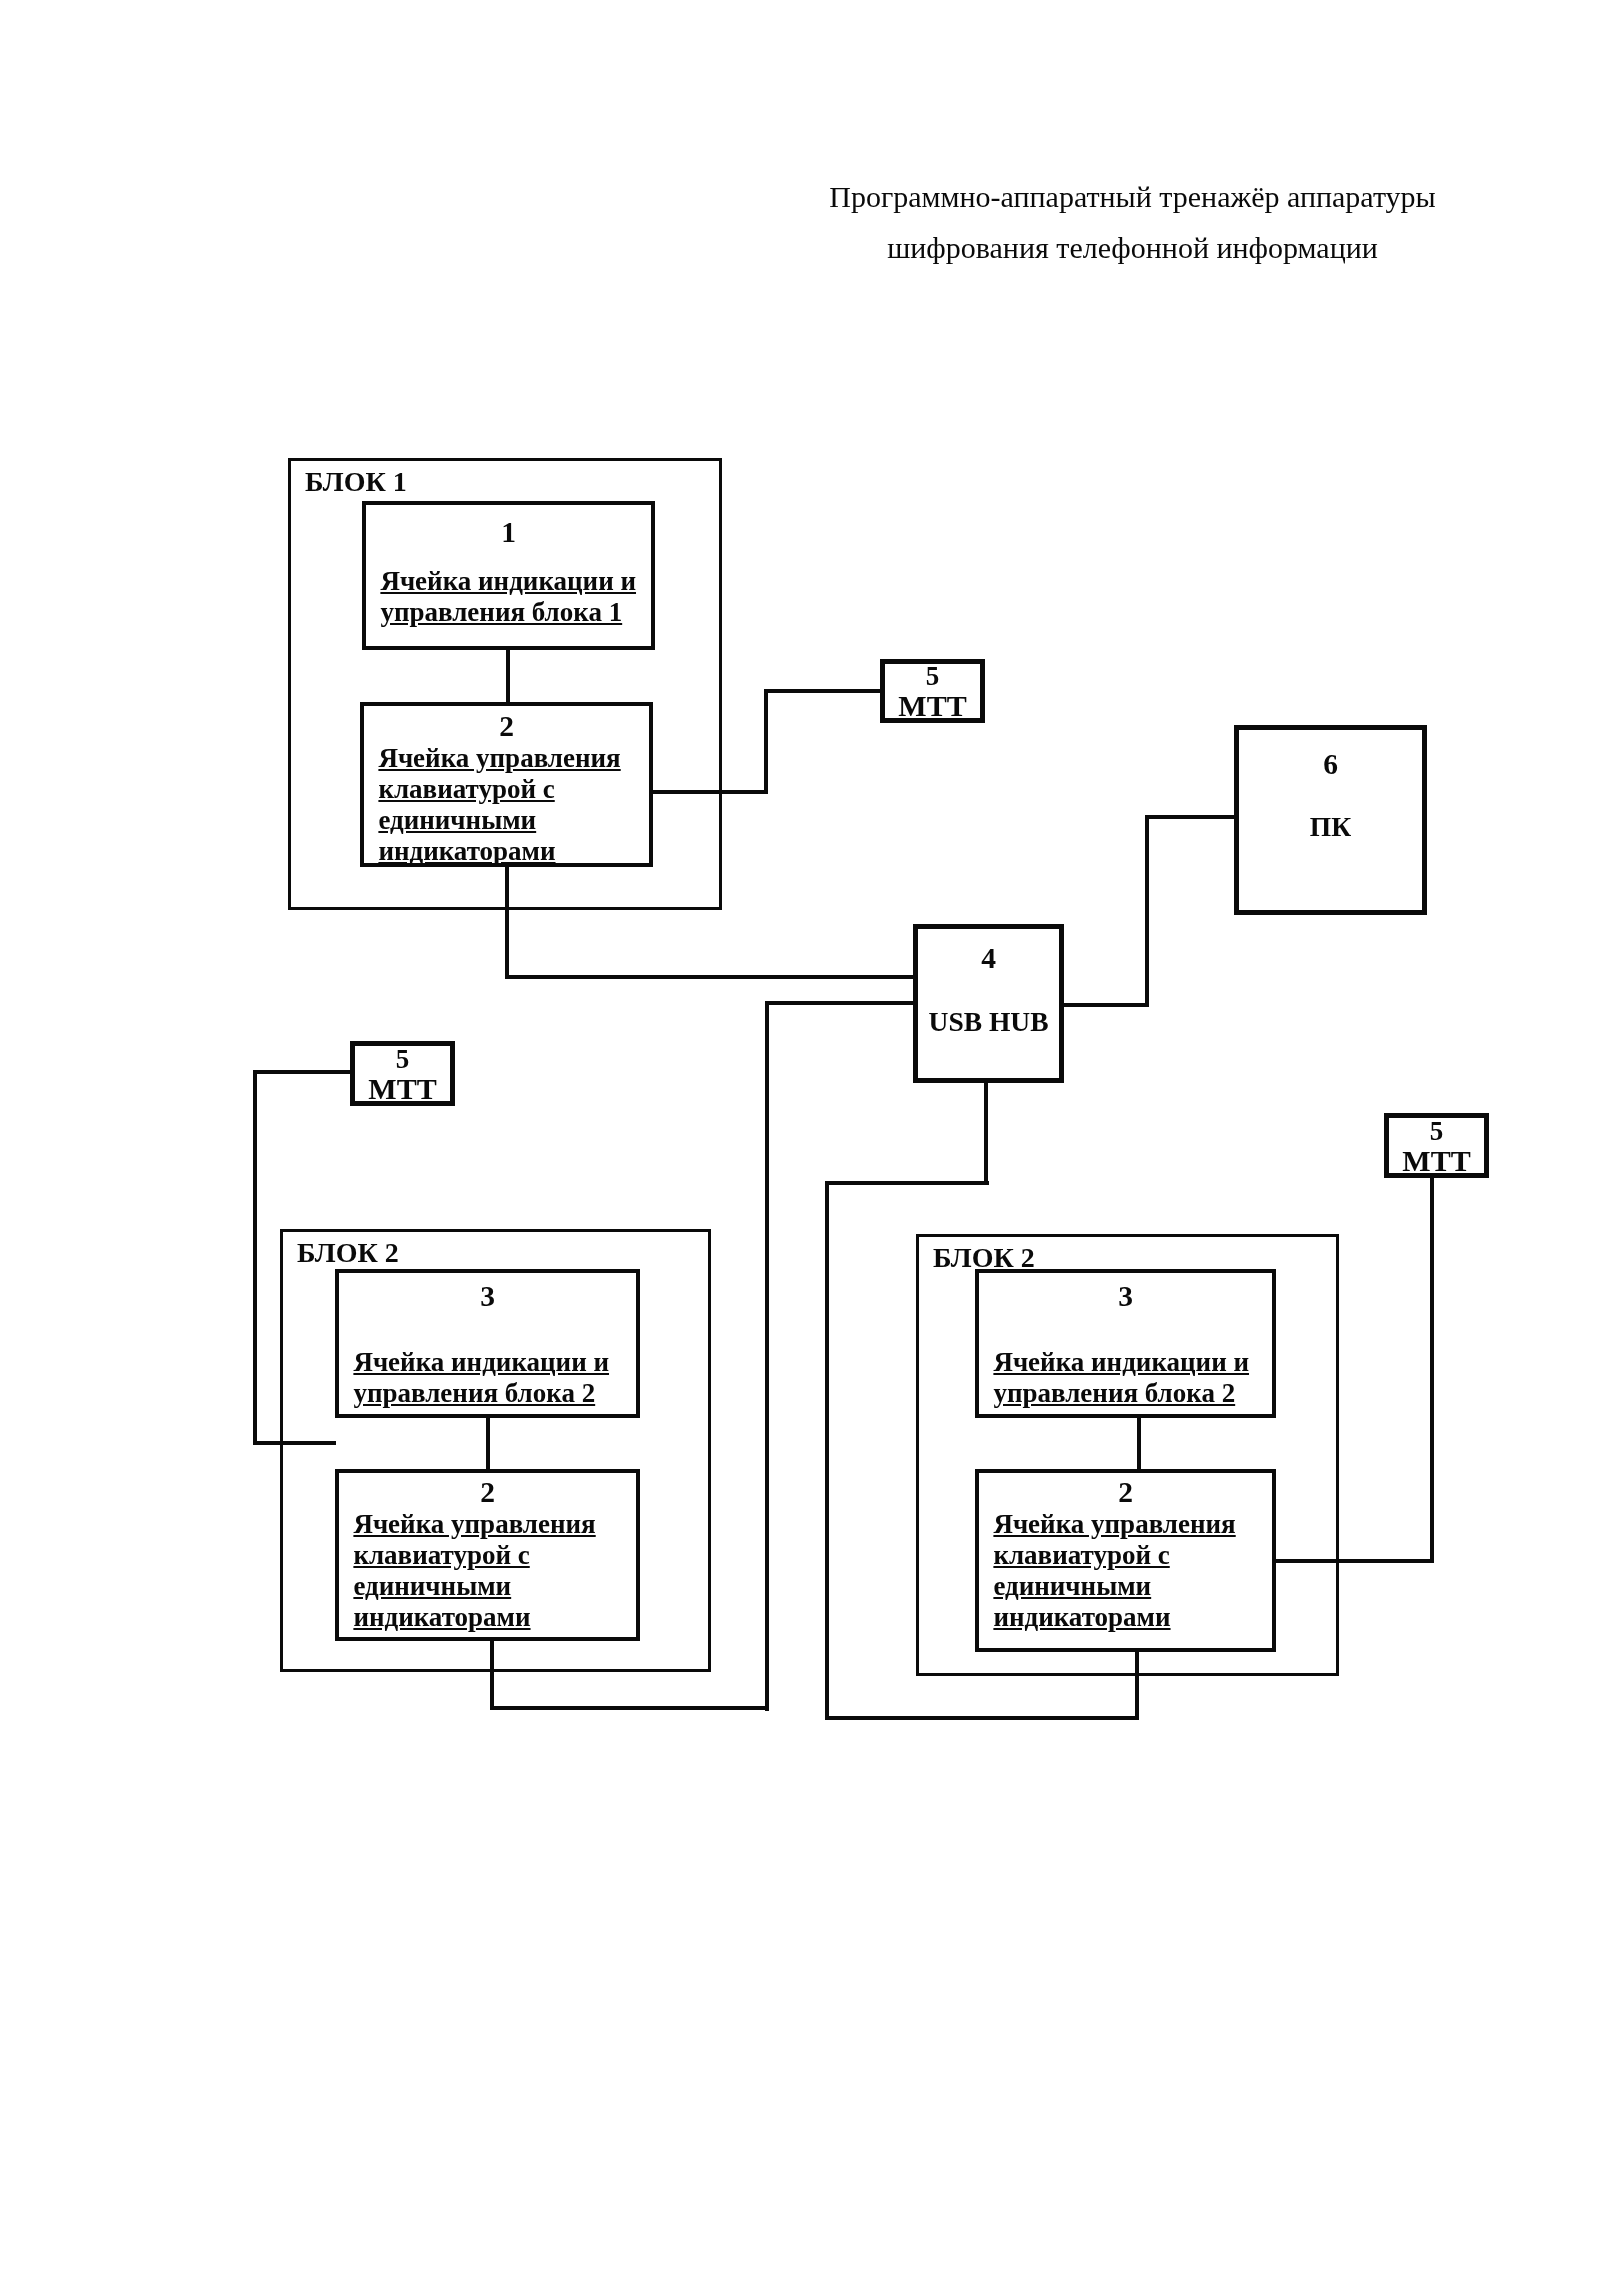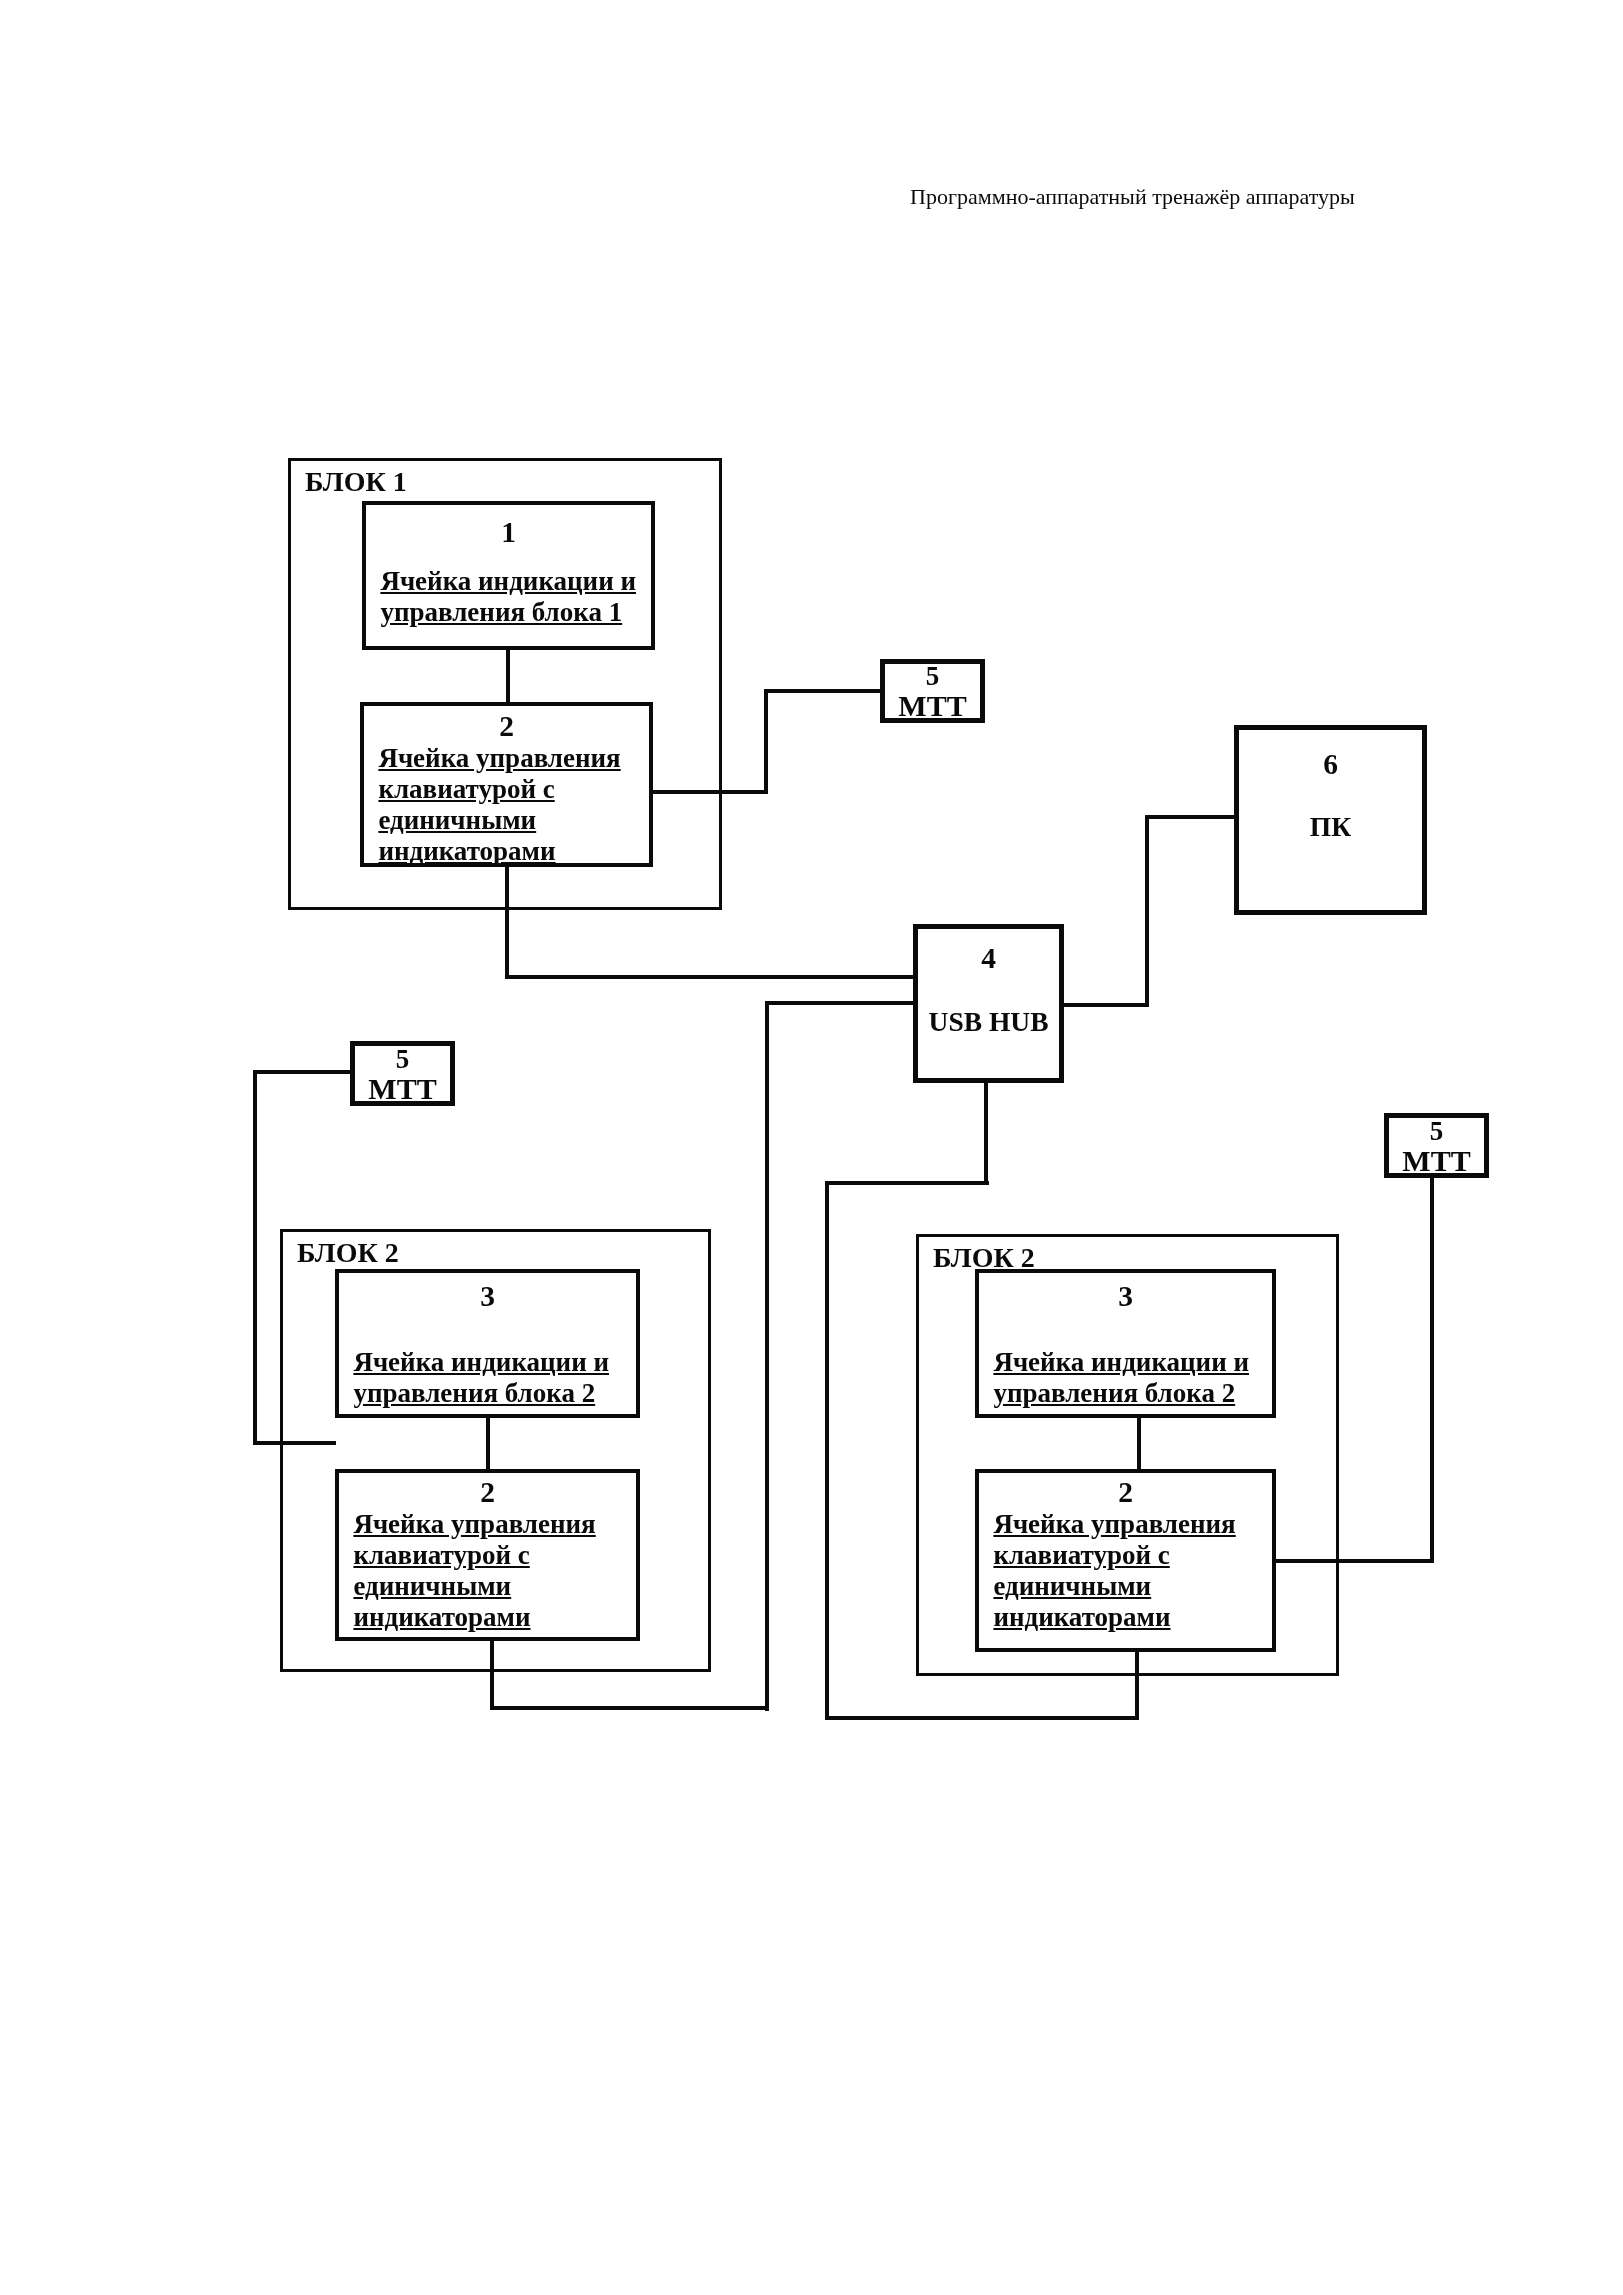--- a/index.html
+++ b/index.html
@@ -6,21 +6,21 @@
   .page {
     position:relative;
     width:1623px; height:2295px;
     background:#ffffff;
     font-family:"Liberation Serif", serif;
     color:#0a0a0a;
     overflow:hidden;
   }
   .title {
     position:absolute; left:707px; top:171px; width:851px;
-    text-align:center; font-size:22px; line-height:51px; font-weight:normal;
+    text-align:center; font-size:30px; line-height:51px; font-weight:normal;
   }
   .caption {
     position:absolute; left:655px; top:1967px; width:393px;
     text-align:center; font-size:35px; font-weight:normal;
   }
   
   .frame {
     position:absolute; border:3.9px solid #0a0a0a; background:#fff; box-sizing:border-box;
   }
   .frame .frame-label {
@@ -86,20 +86,21 @@
   #b2rc2               { left:975px; top:1469px; width:301px; height:183px; }
   #b2rc2 .num          { margin-top:2.6px; }
 </style>
 </head>
 <body>
 
 <div class="page">
 
   <div class="title">
     <div>Программно-аппаратный тренажёр аппаратуры</div>
+    <div>шифрования телефонной информации</div>
   </div>
 
   <div class="frame" id="block1-frame">
     <div class="frame-label">БЛОК 1</div>
   </div>
   <div class="node" id="b1c1">
     <div class="num">1</div>
     <div class="txt">Ячейка индикации и
 управления блока 1</div>
   </div>

